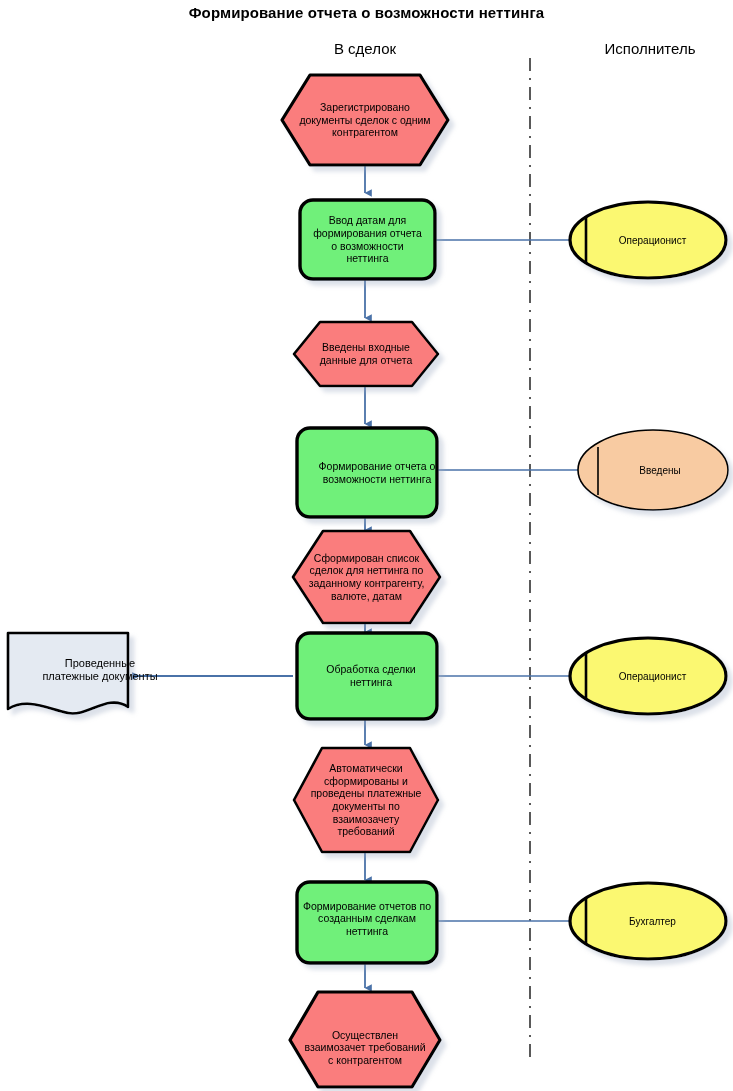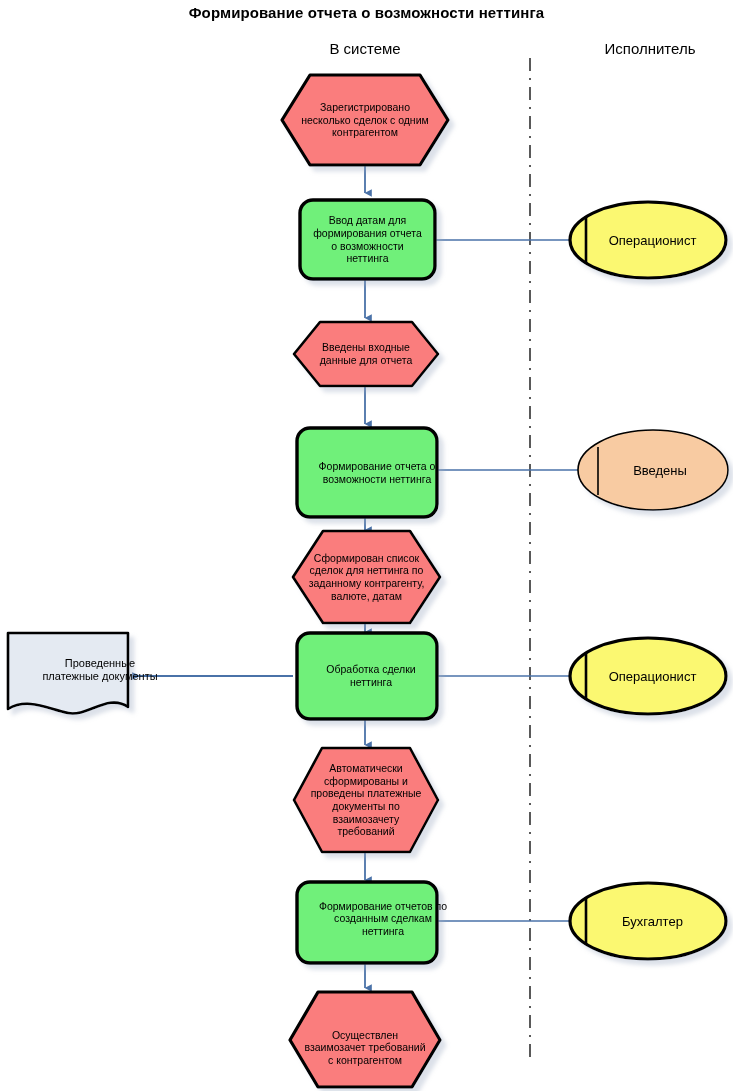--- a/index.html
+++ b/index.html
@@ -53,21 +53,21 @@
     color: #000;
     pointer-events: none;
     white-space: pre-line;
   }
   .actor-label {
     position: absolute;
     display: flex;
     align-items: center;
     justify-content: center;
     text-align: center;
-    font-size: 13px;
+    font-size: 10px;
     line-height: 13px;
     color: #000;
     pointer-events: none;
   }
   .doc-label {
     position: absolute;
     display: flex;
     align-items: center;
     justify-content: center;
     text-align: center;
@@ -76,21 +76,21 @@
     color: #000;
     pointer-events: none;
     white-space: pre-line;
     margin-left: 32px;
   }
 </style>
 </head>
 <body>
 
 <div class="title">Формирование отчета о возможности неттинга</div>
-<div class="lane-header" id="lane-system-header">В системе</div>
+<div class="lane-header" id="lane-system-header">В сделок</div>
 <div class="lane-header" id="lane-actor-header">Исполнитель</div>
 
 <svg id="canvas" viewBox="0 0 733 1091" xmlns="http://www.w3.org/2000/svg">
   <defs>
     <marker id="arrow-down" markerWidth="9" markerHeight="9" refX="4.2" refY="7.4" orient="auto" markerUnits="userSpaceOnUse">
       <path d="M0.4,0.6 L8.0,0.6 L4.2,7.8 Z" fill="#4A72A8"></path>
     </marker>
     <marker id="arrow-left" markerWidth="10" markerHeight="9" refX="8.2" refY="4.3" orient="auto" markerUnits="userSpaceOnUse">
       <path d="M9.0,0.6 L9.0,8.0 L0.6,4.3 Z" fill="#4A72A8"></path>
     </marker>
@@ -158,21 +158,21 @@
     <line x1="586" y1="652" x2="586" y2="700" stroke="#000000" stroke-width="2.6"></line>
   </g>
 
   <g>
     <ellipse cx="648" cy="921" rx="78" ry="38" fill="#FBF871" stroke="#000000" stroke-width="3.2" filter="url(#soft-shadow)"></ellipse>
     <line x1="586" y1="897" x2="586" y2="945" stroke="#000000" stroke-width="2.6"></line>
   </g>
 </svg>
 
 <div class="node-label" style="left:282px; top:75px;  width:166px; height:90px;">Зарегистрировано
-несколько сделок с одним
+документы сделок с одним
 контрагентом</div>
 <div class="node-label" style="left:300px; top:200px; width:135px; height:79px;">Ввод датам для
 формирования отчета
 о возможности
 неттинга</div>
 <div class="node-label" style="left:294px; top:322px; width:144px; height:64px;">Введены входные
 данные для отчета</div>
 <div class="node-label" style="left:297px; top:428px; width:160px; height:89px;">Формирование отчета о
 возможности неттинга</div>
 <div class="node-label" style="left:293px; top:531px; width:147px; height:92px;">Сформирован список
@@ -180,21 +180,21 @@
 заданному контрагенту,
 валюте, датам</div>
 <div class="node-label" style="left:297px; top:633px; width:148px; height:86px;">Обработка сделки
 неттинга</div>
 <div class="node-label" style="left:294px; top:748px; width:144px; height:104px;">Автоматически
 сформированы и
 проведены платежные
 документы по
 взаимозачету
 требований</div>
-<div class="node-label" style="left:297px; top:882px; width:140px; height:73px;margin-left:16px;">Формирование отчетов по
+<div class="node-label" style="left:297px; top:882px; width:140px; height:73px;">Формирование отчетов по
 созданным сделкам
 неттинга</div>
 <div class="node-label" style="left:290px; top:992px; width:150px; height:111px;">Осуществлен
 взаимозачет требований
 с контрагентом</div>
 
 <div class="doc-label" style="left:8px; top:637px; width:120px; height:66px;">Проведенные
 платежные документы</div>
 
 <div class="actor-label" style="left:590px; top:222px; width:125px; height:36px;">Операционист</div>

